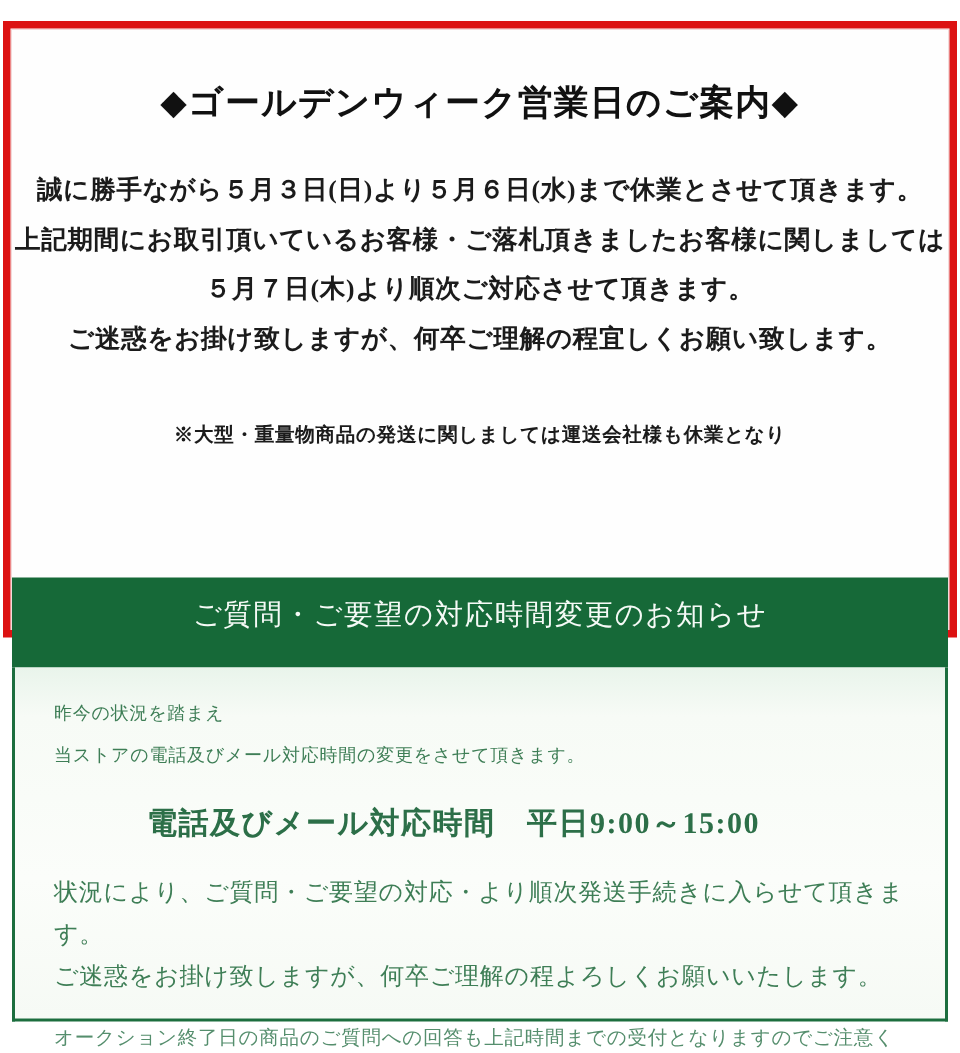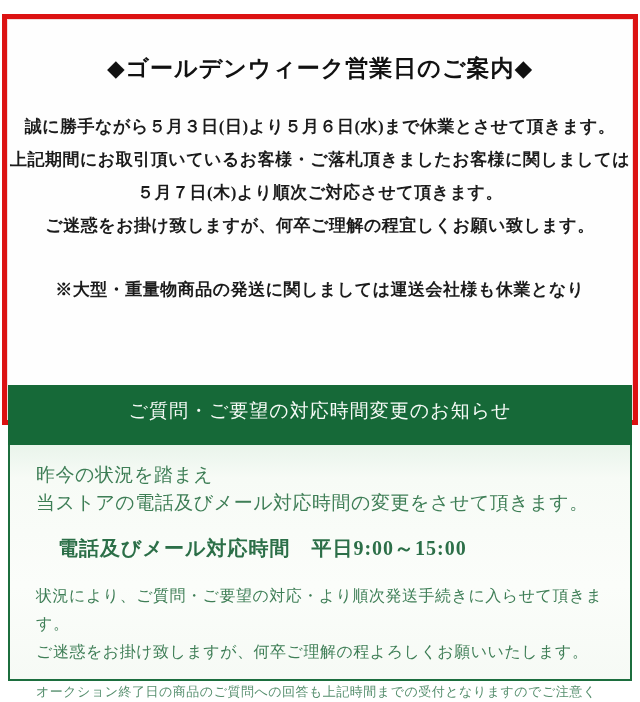--- a/index.html
+++ b/index.html
@@ -34,21 +34,21 @@
   }
   .gw-body { margin-top: 26px; }
   .gw-body p {
     font-size: 17px;
     font-weight: bold;
     line-height: 33px;
     letter-spacing: 0.5px;
   }
   .gw-notes { margin-top: 31px; }
   .gw-notes p {
-    font-size: 17px;
+    font-size: 13px;
     font-weight: bold;
     line-height: 33px;
     letter-spacing: 0.5px;
   }
 
   
   .hours-panel {
     position: absolute;
     left: 8px;
     top: 385px;
@@ -66,26 +66,26 @@
   }
   .hours-body {
     height: 236px;
     border: 2px solid #1c6e3e;
     border-top: none;
     background: linear-gradient(180deg, #e9f4eb 0%, #f7fbf6 14%, #fbfdfa 60%, #f6faf5 100%);
     padding: 16px 20px 0 26px;
     color: #3e7e56;
   }
   .hours-body p.intro-line {
-    font-size: 19px;
+    font-size: 12px;
     line-height: 28px;
     letter-spacing: 0.5px;
   }
   .hours-schedule {
-    margin: 18px 0 0 22px;
+    margin: 18px 0 0 62px;
     font-size: 20px;
     font-weight: bold;
     letter-spacing: 1px;
     color: #2c6f48;
   }
   .hours-caution { margin-top: 20px; }
   .hours-caution p {
     font-size: 16px;
     line-height: 28px;
     letter-spacing: 0.5px;

